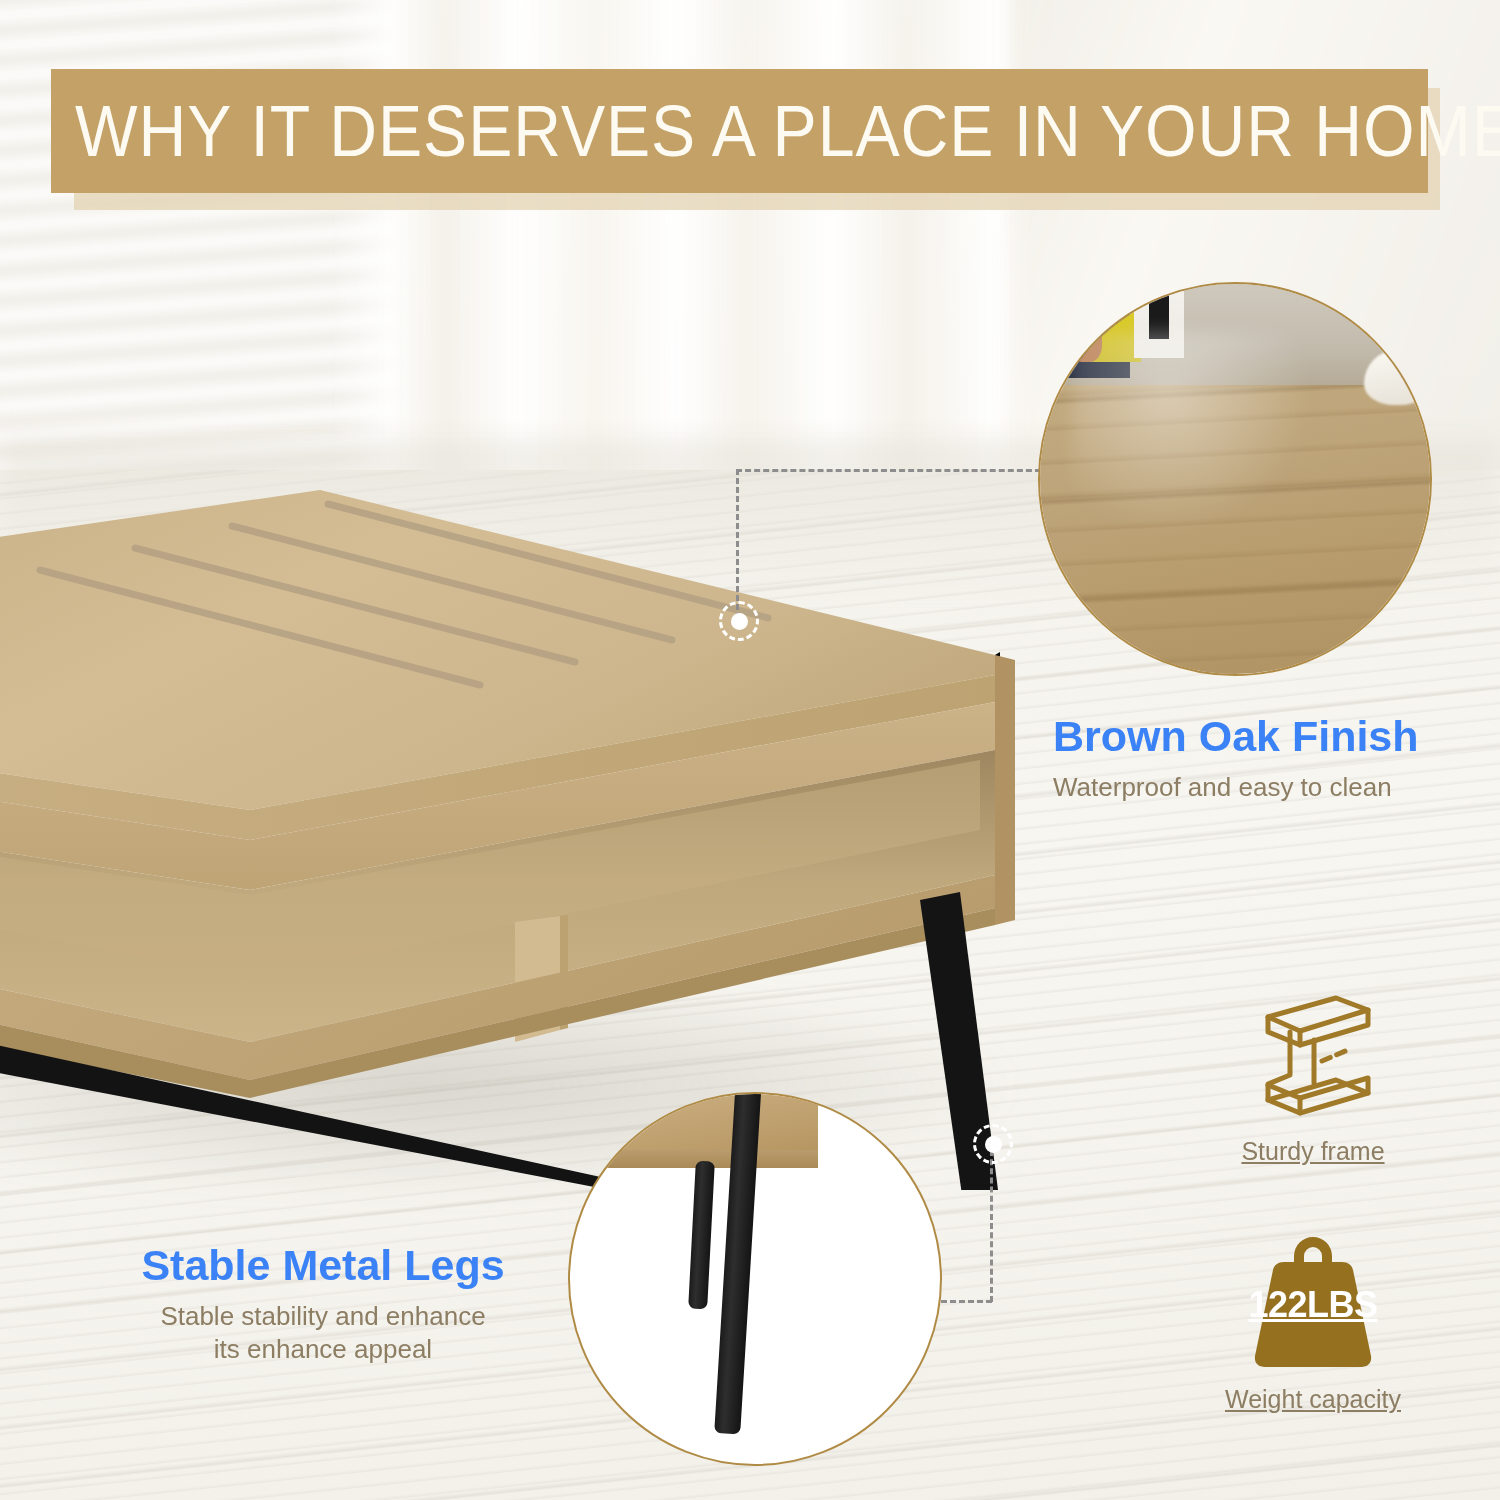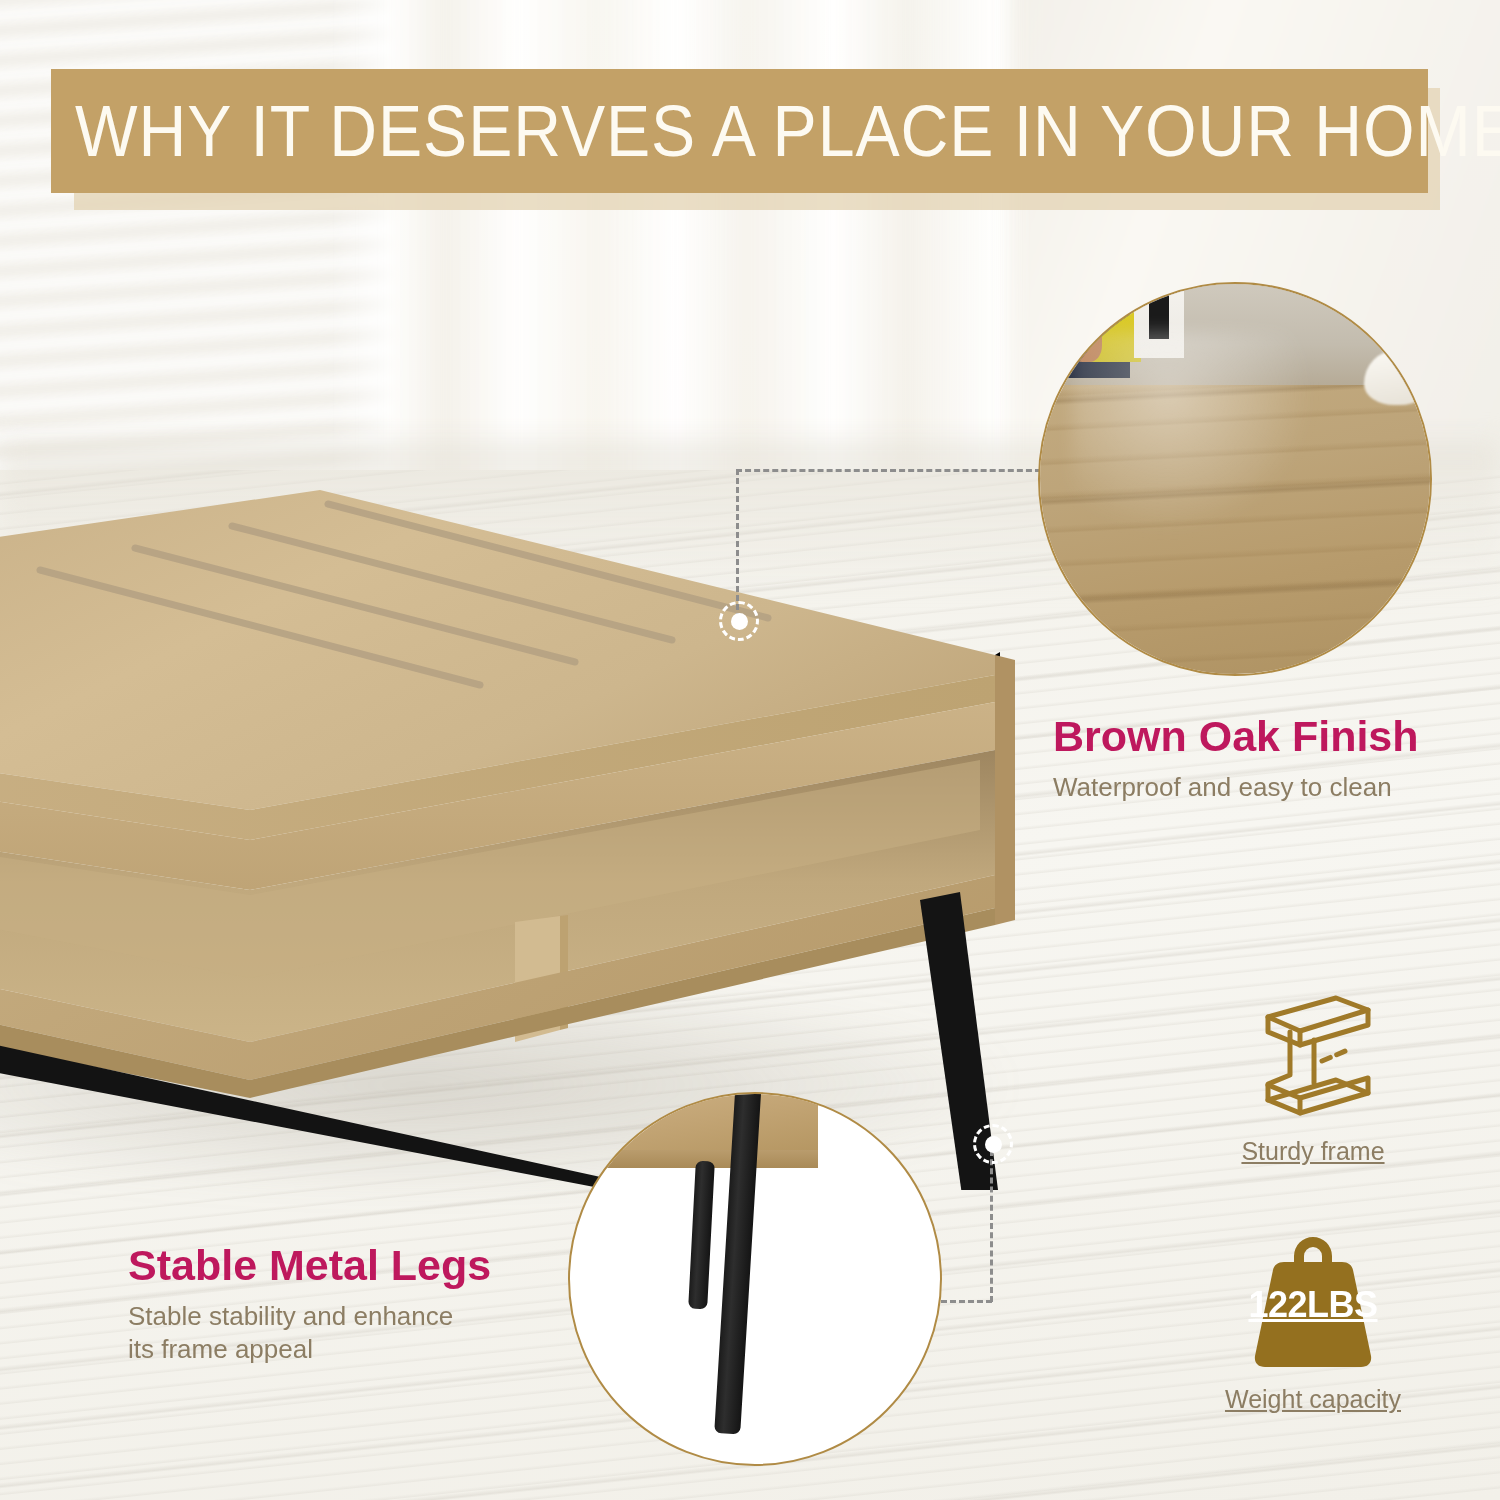--- a/index.html
+++ b/index.html
@@ -235,35 +235,35 @@
   .marker::after {
     content: "";
     width: 17px; height: 17px;
     border-radius: 50%;
     background: #ffffff;
   }
 
   
   .feat { position: absolute; }
   .feat-title {
-    color: #be185d;
+    color: #3b82f6;
     font-weight: bold;
     font-size: 43px;
     line-height: 1.05;
     white-space: nowrap;
   }
   .feat-sub {
     color: #8c7d63;
     font-size: 26px;
     line-height: 1.28;
     margin-top: 12px;
   }
 
   .feat-oak { left: 1053px; top: 714px; }
-  .feat-legs { left: 128px; top: 1243px; width: 390px; }
+  .feat-legs { left: 128px; top: 1243px; width: 390px; text-align: center; }
 
   
   .stat { position: absolute; text-align: center; }
   .stat-label {
     color: #8c7d63;
     font-size: 25px;
     margin-top: 16px;
     white-space: nowrap;
     text-decoration: underline;
   }
@@ -395,21 +395,21 @@
 
   <div class="feat feat-oak">
     <div class="feat-title">Brown Oak Finish</div>
     <div class="feat-sub">Waterproof and easy to clean</div>
   </div>
 
   <div class="feat feat-legs">
     <div class="feat-title">Stable Metal Legs</div>
     <div class="feat-sub">
       <div>Stable stability and enhance</div>
-      <div>its frame appeal</div>
+      <div>its enhance appeal</div>
     </div>
   </div>
 
   <div class="stat stat-frame">
     <div class="stat-icon">
       <svg width="150" height="140" viewBox="0 0 150 140">
         <g fill="none" stroke="#a07a29" stroke-width="5" stroke-linejoin="round" stroke-linecap="round">
 
           <polygon points="30,34 98,15 130,27 62,48"></polygon>
           <polyline points="30,34 30,49 62,62 62,48"></polyline>

